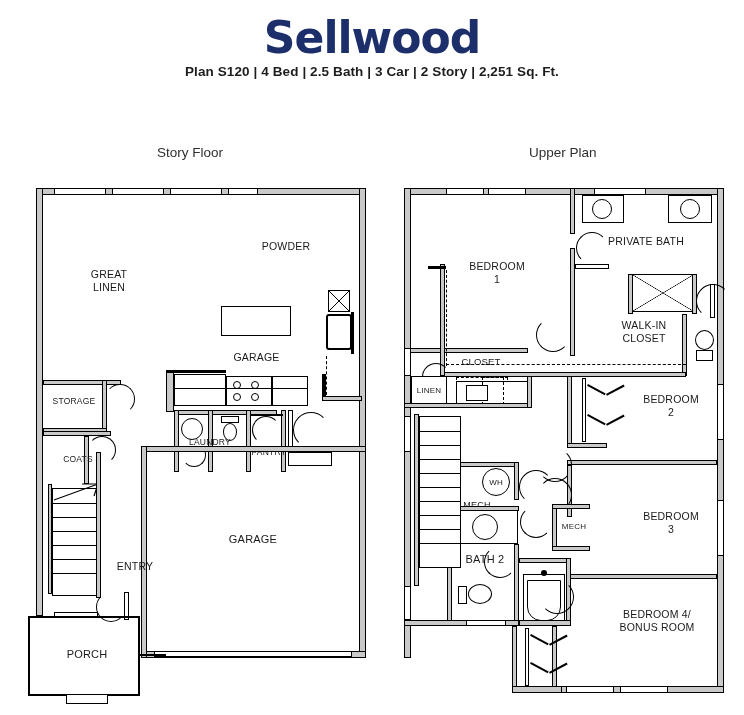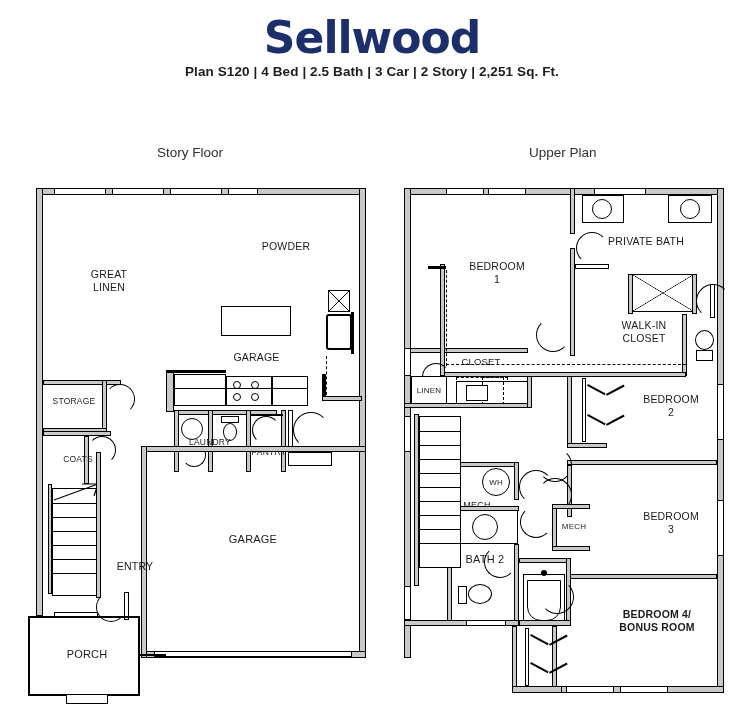--- a/index.html
+++ b/index.html
@@ -23,21 +23,21 @@
   .fl-main{left:157px;top:145px;}
   .fl-upper{left:529px;top:145px;}
 
   
   .plan{position:absolute;}
   .w{position:absolute;background:#c9c9c9;border:1px solid #000;box-sizing:border-box;}
   .wt{position:absolute;background:#000;}            
   .ww{position:absolute;background:#fff;border:1px solid #000;box-sizing:border-box;} 
   .rm{position:absolute;font-size:10.5px;color:#1a1a1a;text-align:center;
       line-height:13px;letter-spacing:.2px;white-space:nowrap;}
-  .rm.two{white-space:normal;font-weight:bold;}
+  .rm.two{white-space:normal;}
   .sw{position:absolute;border:1px solid #000;border-radius:50%;
       border-right-color:transparent;border-bottom-color:transparent;
       box-sizing:border-box;}                          
   .circ{position:absolute;border:1.5px solid #000;border-radius:50%;box-sizing:border-box;}
   .dash{position:absolute;border:1px dashed #000;box-sizing:border-box;}
   .stair{position:absolute;border:1px solid #000;box-sizing:border-box;background:#fff;}
   .stair i{position:absolute;left:0;right:0;height:0;border-top:1px solid #000;}
   .xbox{position:absolute;border:1.5px solid #000;box-sizing:border-box;background:#fff;}
   .xbox:before,.xbox:after{content:"";position:absolute;left:0;top:0;width:100%;height:100%;}
   .xbox:before{background:linear-gradient(to bottom right,transparent calc(50% - .6px),#000 50%,transparent calc(50% + .6px));}

